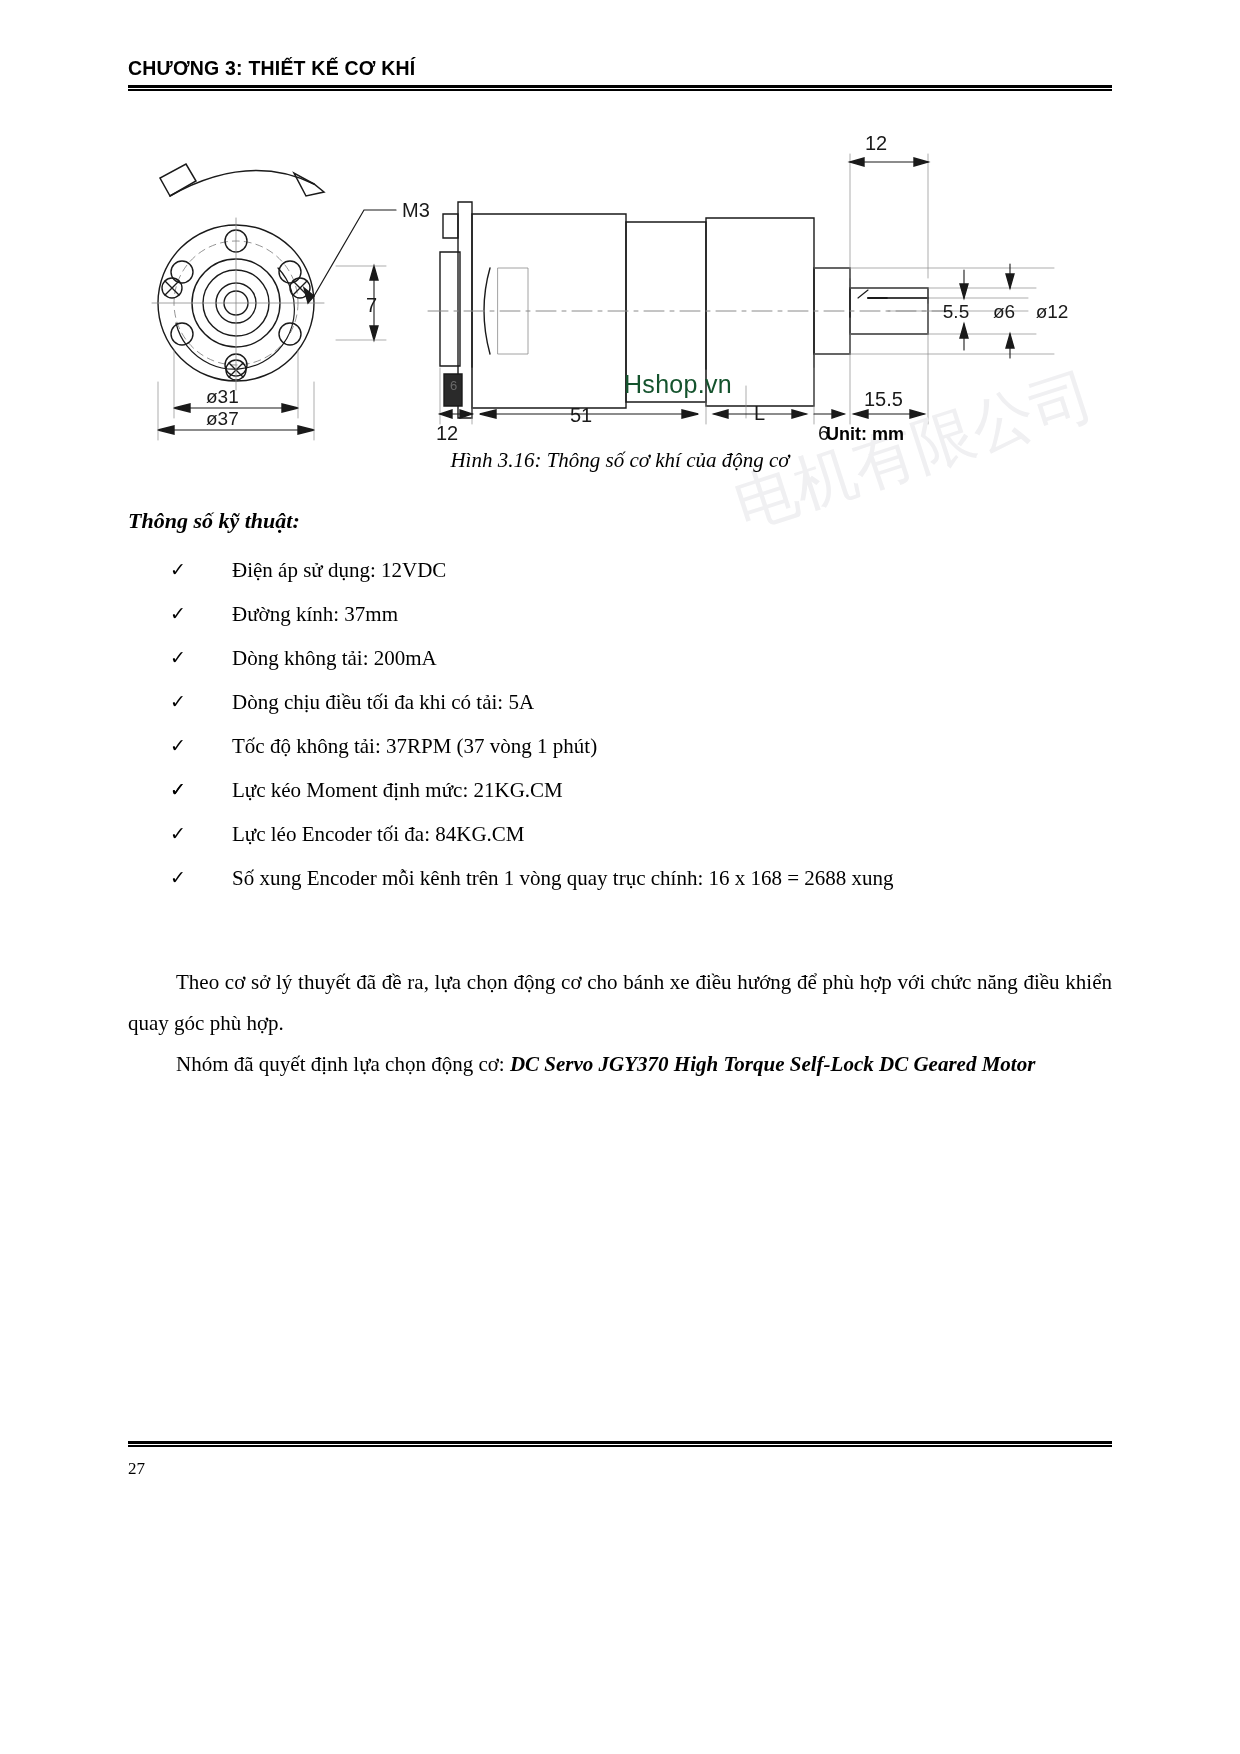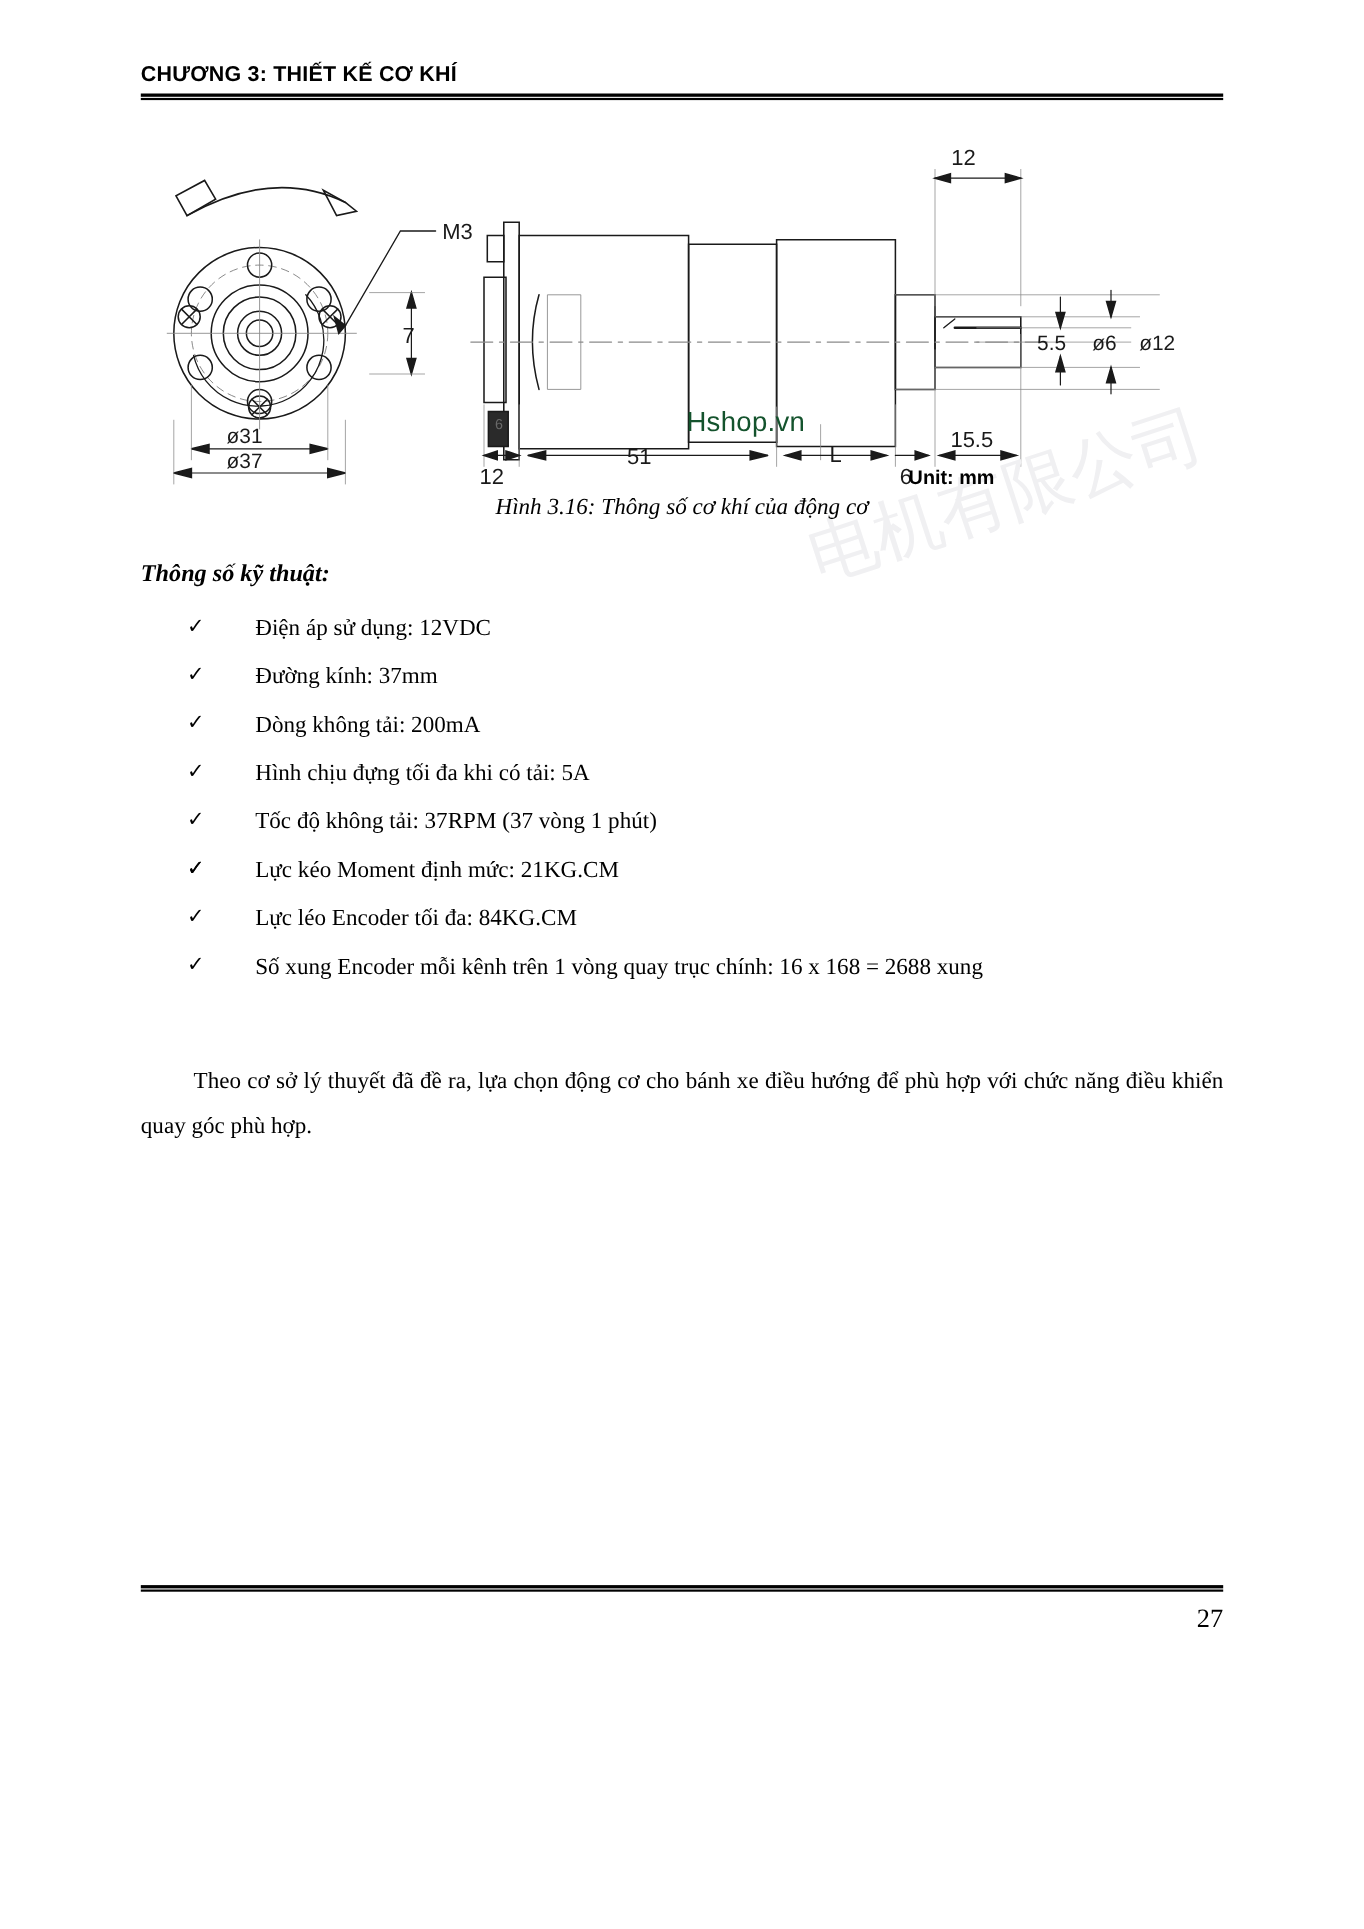--- a/index.html
+++ b/index.html
@@ -163,22 +163,22 @@
   }
   .footer .rule-double-bottom {
     width: 100%;
     height: 6px;
     border-top: 3px solid #000;
     border-bottom: 2px solid #000;
     box-sizing: border-box;
   }
   .page-number {
     margin-top: 12px;
-    text-align: right;
-    font-size: 24px;
+    text-align: left;
+    font-size: 17px;
   }
 </style>
 </head>
 <body>
 
 <div class="page">
 
   <div class="header">
     <div class="header-title">CHƯƠNG 3: THIẾT KẾ CƠ KHÍ</div>
     <div class="rule-double"></div>
@@ -377,21 +377,21 @@
     <li class="spec-item">
       <span class="spec-check">✓</span>
       <span>Đường kính: 37mm</span>
     </li>
     <li class="spec-item">
       <span class="spec-check">✓</span>
       <span>Dòng không tải: 200mA</span>
     </li>
     <li class="spec-item">
       <span class="spec-check">✓</span>
-      <span>Hình chịu đựng tối đa khi có tải: 5A</span>
+      <span>Dòng chịu điều tối đa khi có tải: 5A</span>
     </li>
     <li class="spec-item">
       <span class="spec-check">✓</span>
       <span>Tốc độ không tải: 37RPM (37 vòng 1 phút)</span>
     </li>
     <li class="spec-item">
       <span class="spec-check">✓</span>
     </li>
     <li class="spec-item">
       <span class="spec-check">✓</span>
@@ -405,19 +405,22 @@
       <span class="spec-check">✓</span>
       <span>Số xung Encoder mỗi kênh trên 1 vòng quay trục chính: 16 x 168 = 2688 xung</span>
     </li>
   </ul>
 
 
   <div class="para para-1">
     <span class="indent"></span><span>Theo cơ sở lý thuyết đã đề ra, lựa chọn động cơ cho bánh xe điều hướng để phù hợp với chức năng điều khiển quay góc phù hợp.</span>
   </div>
 
+  <div class="para para-2">
+    <span class="indent"></span><span>Nhóm đã quyết định lựa chọn động cơ: </span><span class="bolditalic">DC Servo JGY370 High Torque Self-Lock DC Geared Motor</span>
+  </div>
 
   <div class="footer">
     <div class="rule-double-bottom"></div>
     <div class="page-number">27</div>
   </div>
 
 </div>
 
 </body></html>

